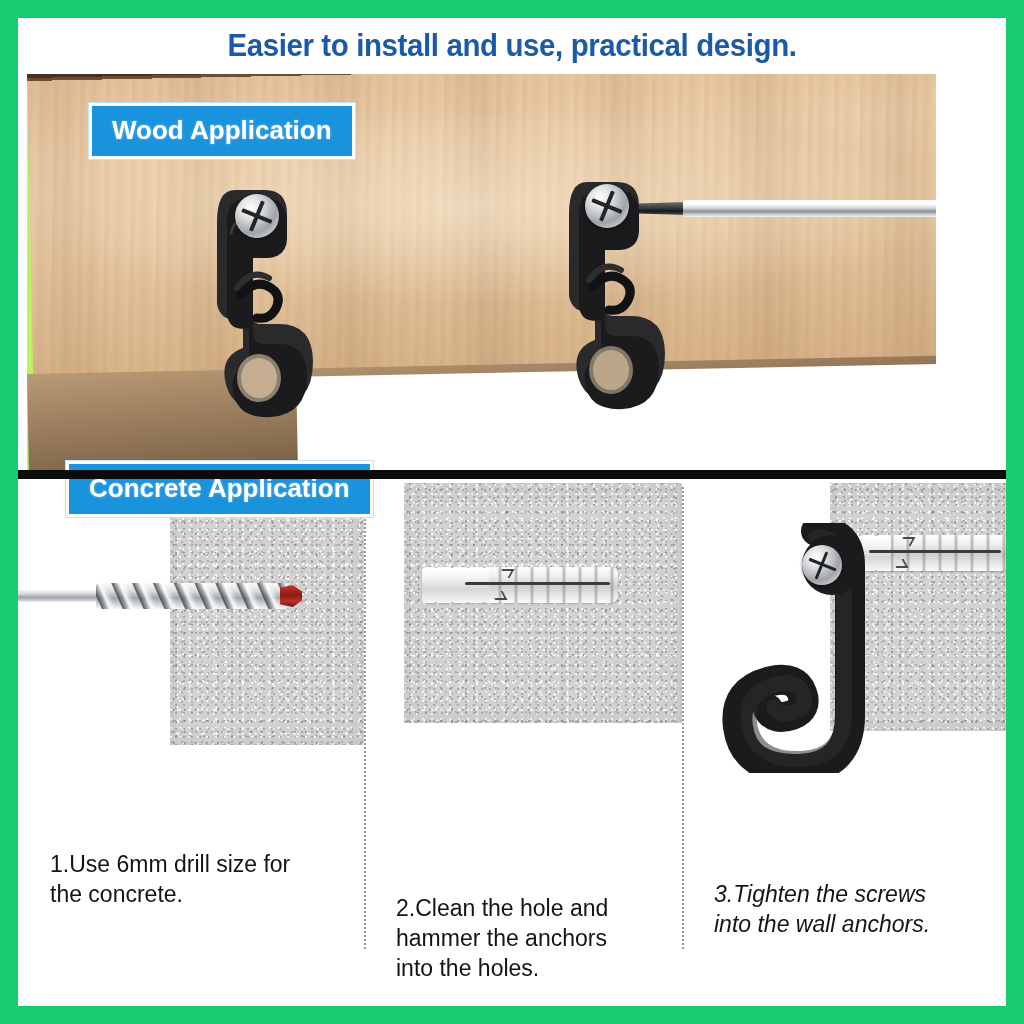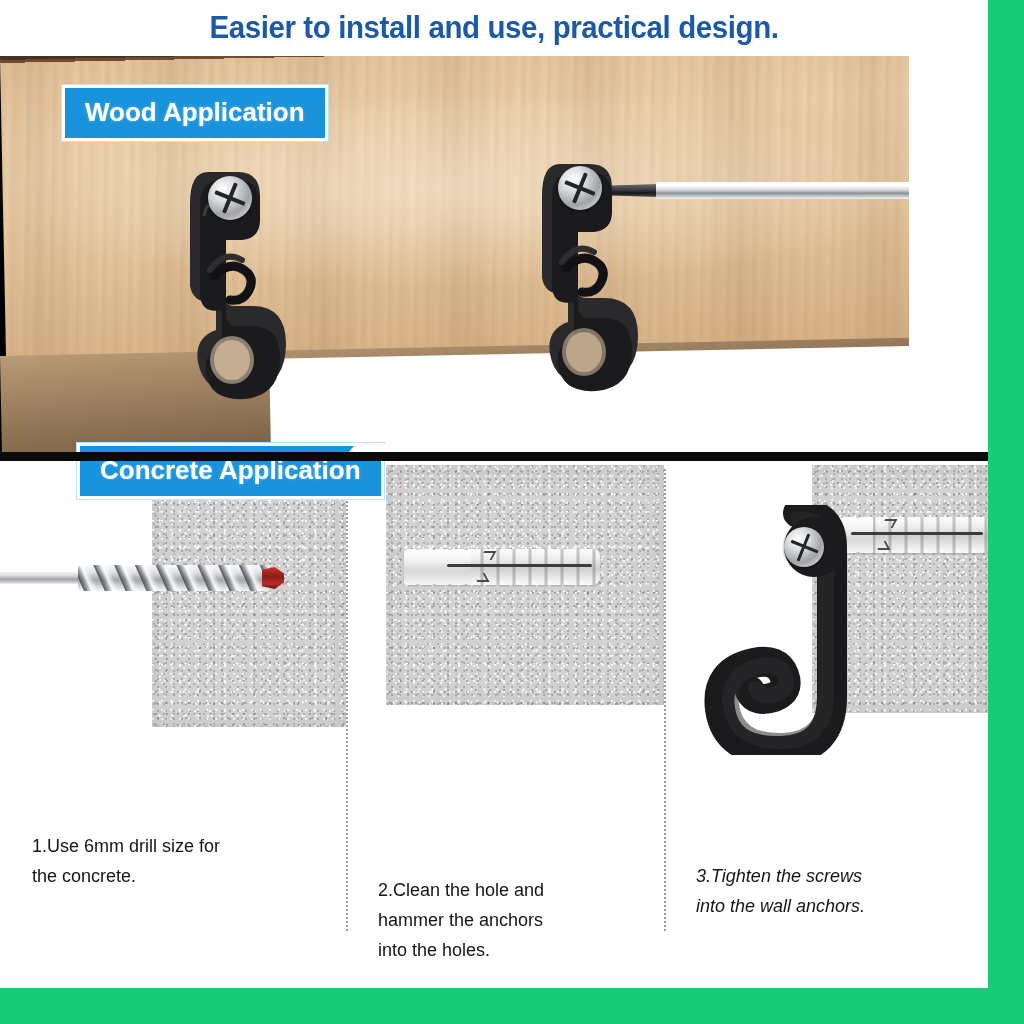--- a/index.html
+++ b/index.html
@@ -11,20 +11,21 @@
     font-family: "Liberation Sans", sans-serif;
     background: #18cc74;
   }
 
   
   #poster {
     position: relative;
     width: 1024px;
     height: 1024px;
     background: #18cc74;
+    padding: 18px;
   }
 
   #sheet {
     position: relative;
     width: 988px;
     height: 988px;
     background: #ffffff;
     overflow: hidden;
   }
 
@@ -40,25 +41,25 @@
     color: #1c5aa8;
     letter-spacing: -0.4px;
     font-stretch: condensed;
     transform: scaleX(0.95);
   }
 
   
   .wood-section {
     position: absolute;
     top: 56px;
-    left: 0;
+    left: 9px;
     width: 909px;
     height: 400px;
     overflow: hidden;
-    background: #000000;
+    background: #bef264;
   }
 
   .wood-board {
     position: absolute;
     top: 0;
     left: 0;
     width: 988px;
     height: 356px;
     background:
       linear-gradient(180deg, #4a3020 0px, #4a3020 4px, #6d4c32 4px, #6d4c32 7px, rgba(0,0,0,0) 7px),
@@ -309,21 +310,21 @@
   }
   .sd-ferrule {
     position: absolute; left: 380px; top: 1px; width: 34px; height: 24px;
     background: linear-gradient(180deg, #f0a23c 0%, #d8832a 40%, #a85d16 78%, #e29a3a 100%);
     border-radius: 3px;
   }
 
   
   .step-text {
     position: absolute;
-    font-size: 18px;
+    font-size: 23px;
     line-height: 30px;
     color: #141414;
     white-space: pre-line;
   }
   #step-1 { left: 32px;  top: 370px; width: 300px; }
   #step-2 { left: 32px;  top: 370px; width: 280px; margin-top: 44px; }
   #step-3 { left: 32px;  top: 400px; width: 290px; font-style: italic; }
 </style>
 </head>
 <body>
@@ -434,17 +435,17 @@
                      q-4 -32 29 -39 q20 -4 25 10 q5 13 -9 18 q-15 5 -20 -5" fill="none" stroke="#2d2d2f" stroke-width="16" stroke-linecap="round" stroke-linejoin="round" opacity="0.55"></path>
             <circle cx="112" cy="42" r="30" fill="#1b1b1d"></circle>
           </svg>
           <div class="screw" style="left:82px; top:22px; width:40px; height:40px;"></div>
         </div>
 
         <div class="step-text" id="step-3">3.Tighten the screws
    into the wall anchors.</div>
       </div>
 
-      <div class="blue-banner" id="concrete-banner" style="top:-18px; left:77px;">Concrete Application</div>
+      <div class="blue-banner" id="concrete-banner" style="top:-18px; left:48px;">Concrete Application</div>
     </div>
 
   </div>
 </div>
 
 </body></html>

